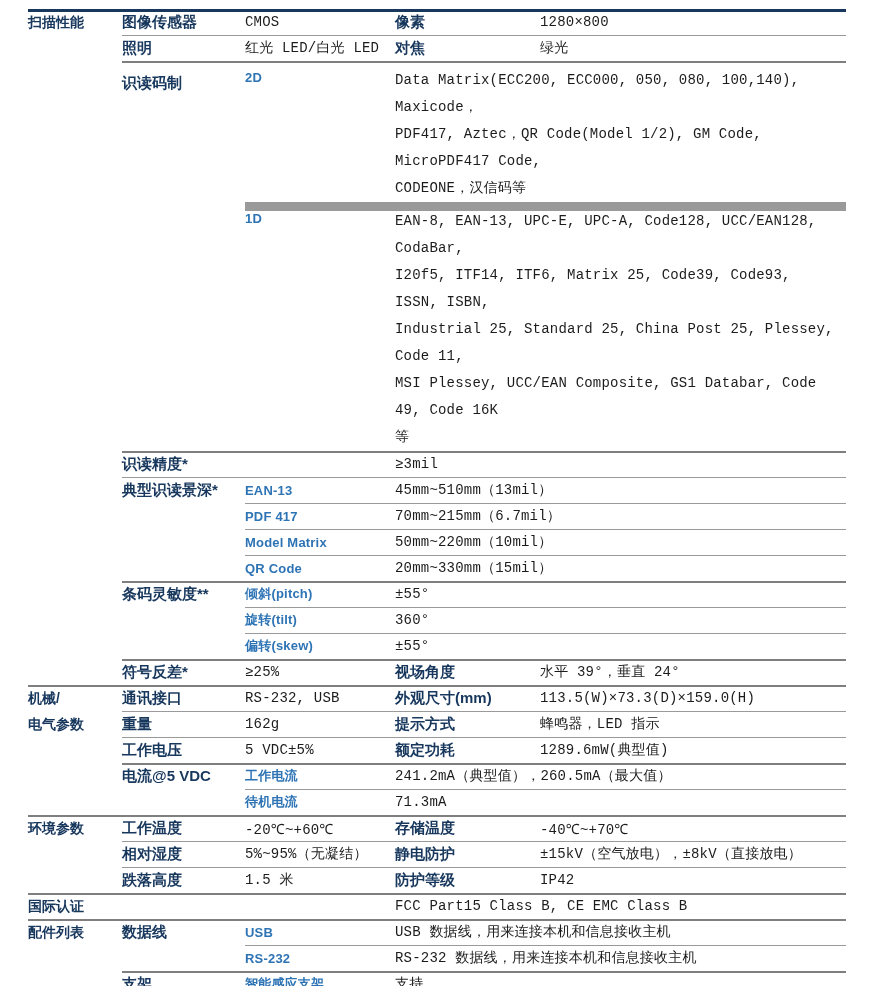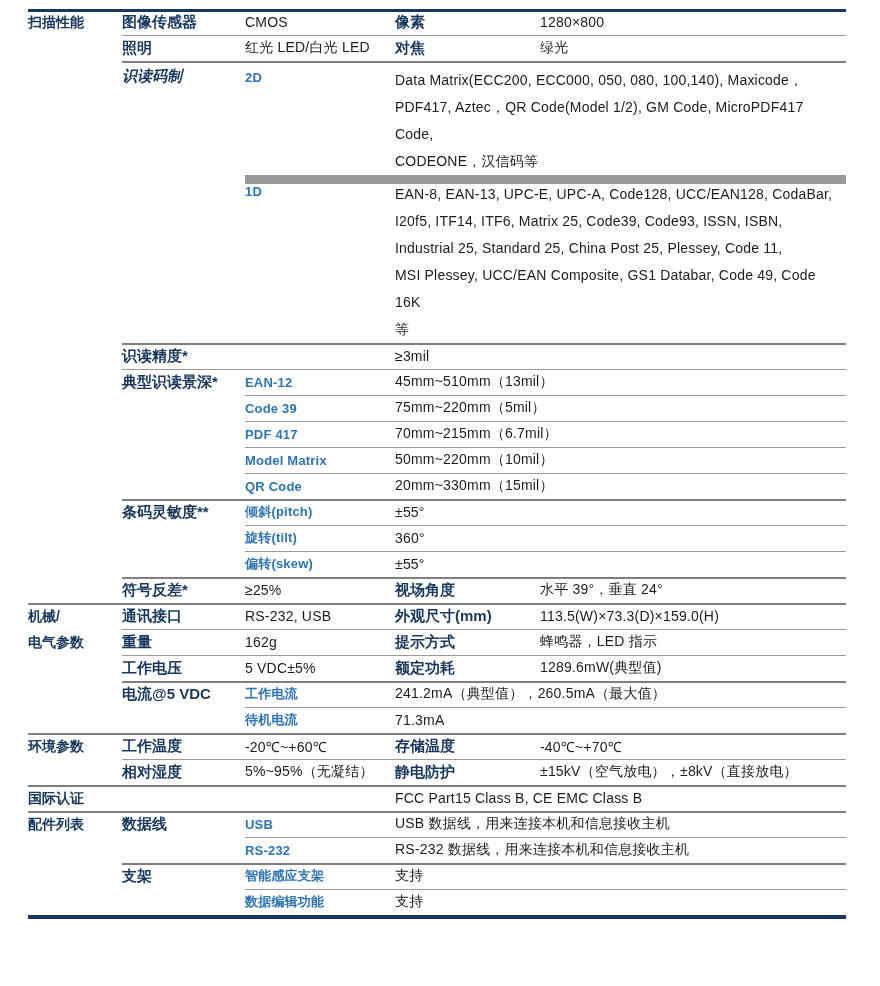--- a/index.html
+++ b/index.html
@@ -46,26 +46,26 @@
   .cell{padding-right:8px;}
   .cell.cat{
     position:absolute;left:0;top:0;width:94px;
     color:var(--label-navy);font-weight:bold;font-size:14px;
     line-height:26px;white-space:pre-line;
   }
   .cell.label{color:var(--label-navy);font-weight:bold;font-size:15px;line-height:18px;}
   .cell.sub{color:var(--blue);font-size:13px;font-weight:700;letter-spacing:.2px;}
   .cell.val{
     color:var(--text);font-size:14px;
-    font-family:Liberation Sans, sans-serif;
+    font-family:Liberation Mono, monospace;
     letter-spacing:.2px;
   }
   .cell.ml{white-space:pre-line;line-height:27px;padding-top:6px;}
   .row.tall .sub{align-self:start;padding-top:9px;}
-  .row.tall .label{align-self:start;padding-top:6px;font-style:italic;}
+  .row.tall .label{align-self:start;padding-top:13px;}
 </style>
 </head>
 <body>
 
 <div class="page">
   <div class="spec-table">
       <div class="row">
         <span class="rule navy"></span>
         <div class="cell cat">扫描性能</div>
         <div class="cell label" style="grid-column: 2 / span 1;">图像传感器</div>
@@ -98,27 +98,22 @@
 等</div>
       </div>
       <div class="row">
         <span class="rule labelmed"></span>
         <div class="cell label" style="grid-column: 2 / span 2;">识读精度*</div>
         <div class="cell val" style="grid-column: 4 / span 2;">≥3mil</div>
       </div>
       <div class="row">
         <span class="rule label"></span>
         <div class="cell label" style="grid-column: 2 / span 1;">典型识读景深*</div>
-        <div class="cell sub" style="grid-column: 3 / span 1;">EAN-12</div>
+        <div class="cell sub" style="grid-column: 3 / span 1;">EAN-13</div>
         <div class="cell val" style="grid-column: 4 / span 2;">45mm~510mm（13mil）</div>
-      </div>
-      <div class="row">
-        <span class="rule sub"></span>
-        <div class="cell sub" style="grid-column: 3 / span 1;">Code 39</div>
-        <div class="cell val" style="grid-column: 4 / span 2;">75mm~220mm（5mil）</div>
       </div>
       <div class="row">
         <span class="rule sub"></span>
         <div class="cell sub" style="grid-column: 3 / span 1;">PDF 417</div>
         <div class="cell val" style="grid-column: 4 / span 2;">70mm~215mm（6.7mil）</div>
       </div>
       <div class="row">
         <span class="rule sub"></span>
         <div class="cell sub" style="grid-column: 3 / span 1;">Model Matrix</div>
         <div class="cell val" style="grid-column: 4 / span 2;">50mm~220mm（10mil）</div>
@@ -194,20 +189,27 @@
         <div class="cell val" style="grid-column: 5 / span 1;">-40℃~+70℃</div>
       </div>
       <div class="row">
         <span class="rule label"></span>
         <div class="cell label" style="grid-column: 2 / span 1;">相对湿度</div>
         <div class="cell val" style="grid-column: 3 / span 1;">5%~95%（无凝结）</div>
         <div class="cell label" style="grid-column: 4 / span 1;">静电防护</div>
         <div class="cell val" style="grid-column: 5 / span 1;">±15kV（空气放电），±8kV（直接放电）</div>
       </div>
       <div class="row">
+        <span class="rule label"></span>
+        <div class="cell label" style="grid-column: 2 / span 1;">跌落高度</div>
+        <div class="cell val" style="grid-column: 3 / span 1;">1.5 米</div>
+        <div class="cell label" style="grid-column: 4 / span 1;">防护等级</div>
+        <div class="cell val" style="grid-column: 5 / span 1;">IP42</div>
+      </div>
+      <div class="row">
         <span class="rule full"></span>
         <div class="cell cat">国际认证</div>
         <div class="cell val" style="grid-column: 4 / span 2;">FCC Part15 Class B, CE EMC Class B</div>
       </div>
       <div class="row">
         <span class="rule full"></span>
         <div class="cell cat">配件列表</div>
         <div class="cell label" style="grid-column: 2 / span 1;">数据线</div>
         <div class="cell sub" style="grid-column: 3 / span 1;">USB</div>
         <div class="cell val" style="grid-column: 4 / span 2;">USB 数据线，用来连接本机和信息接收主机</div>

